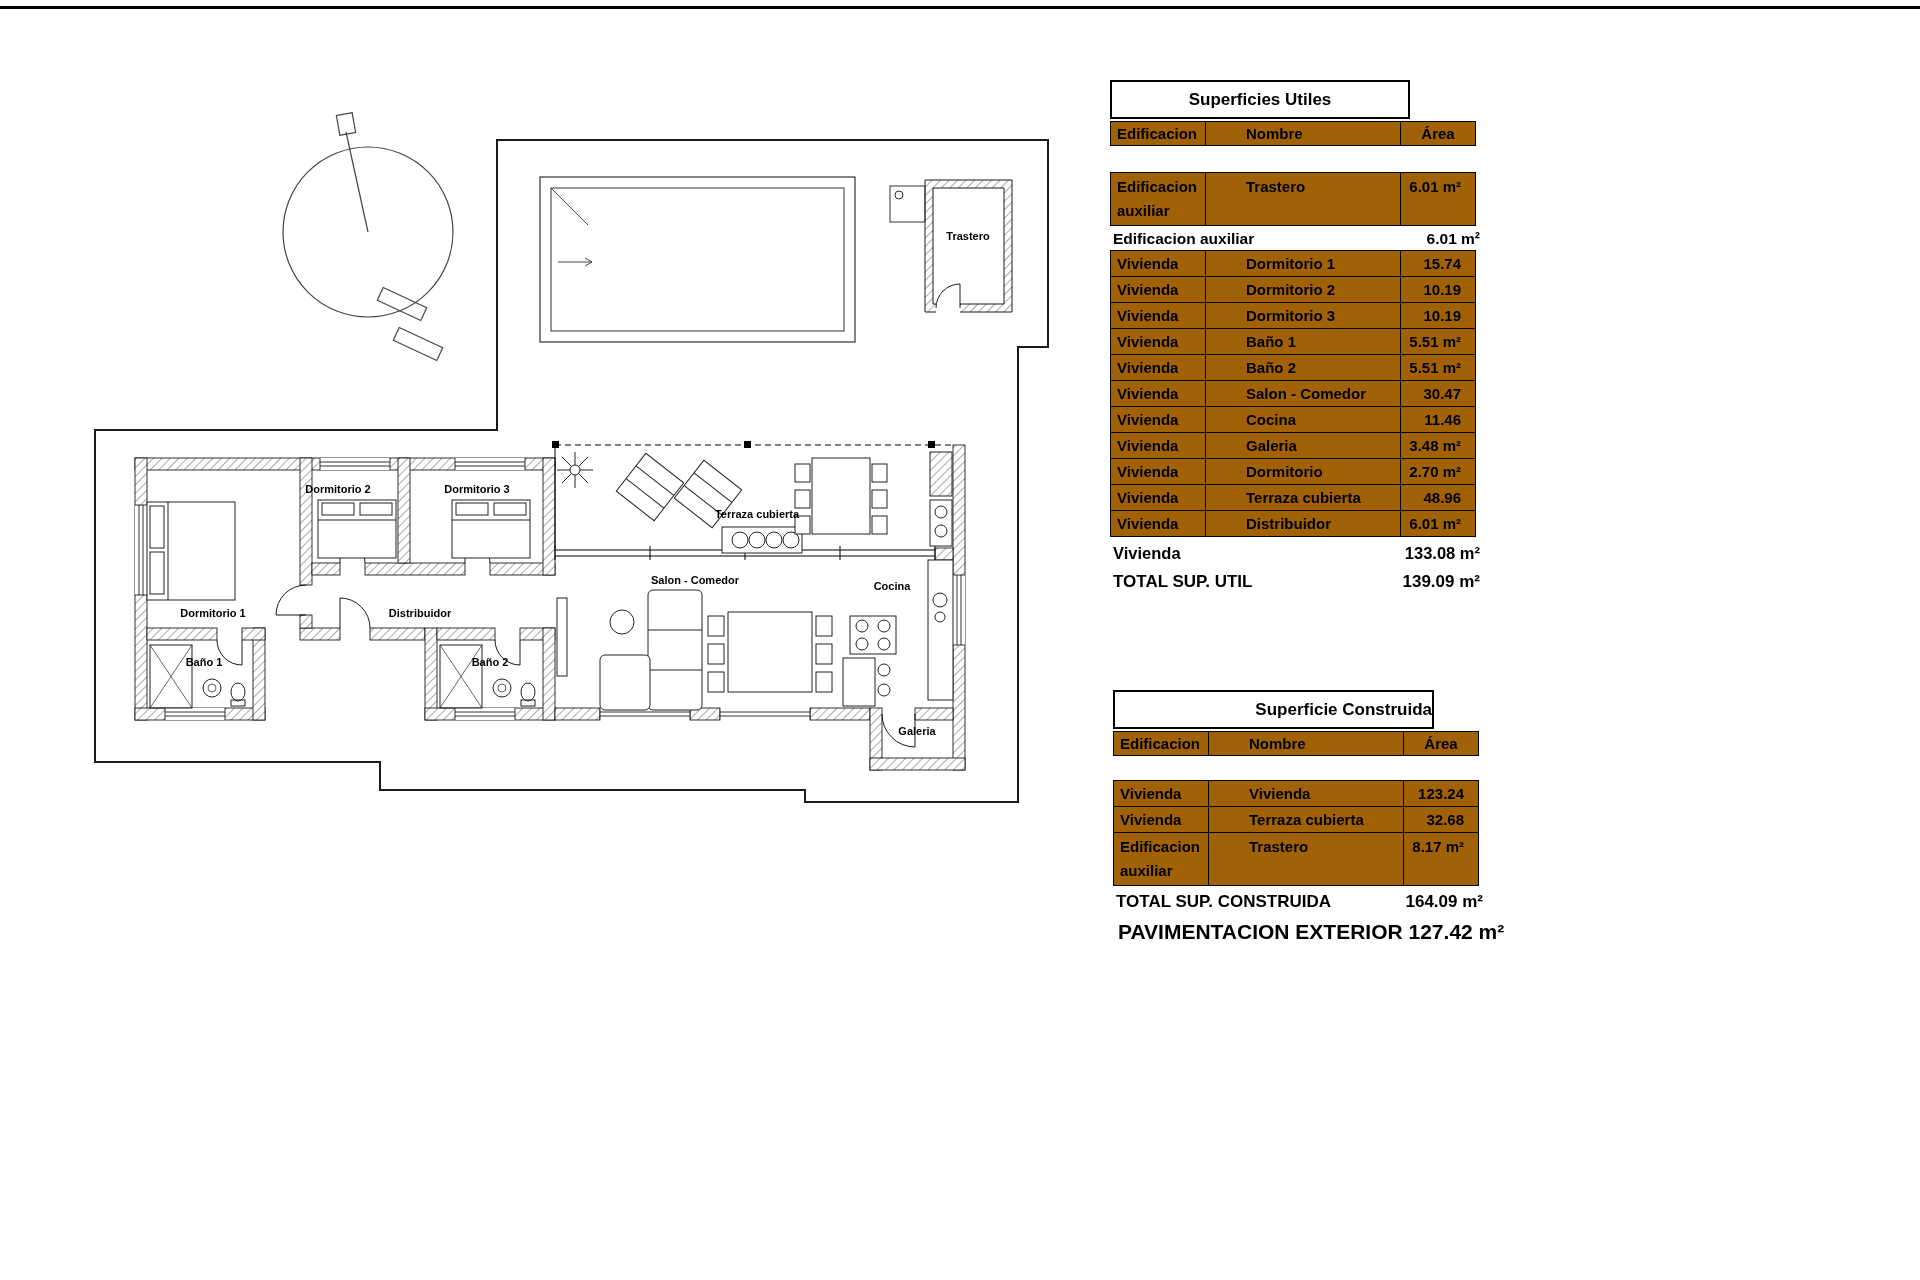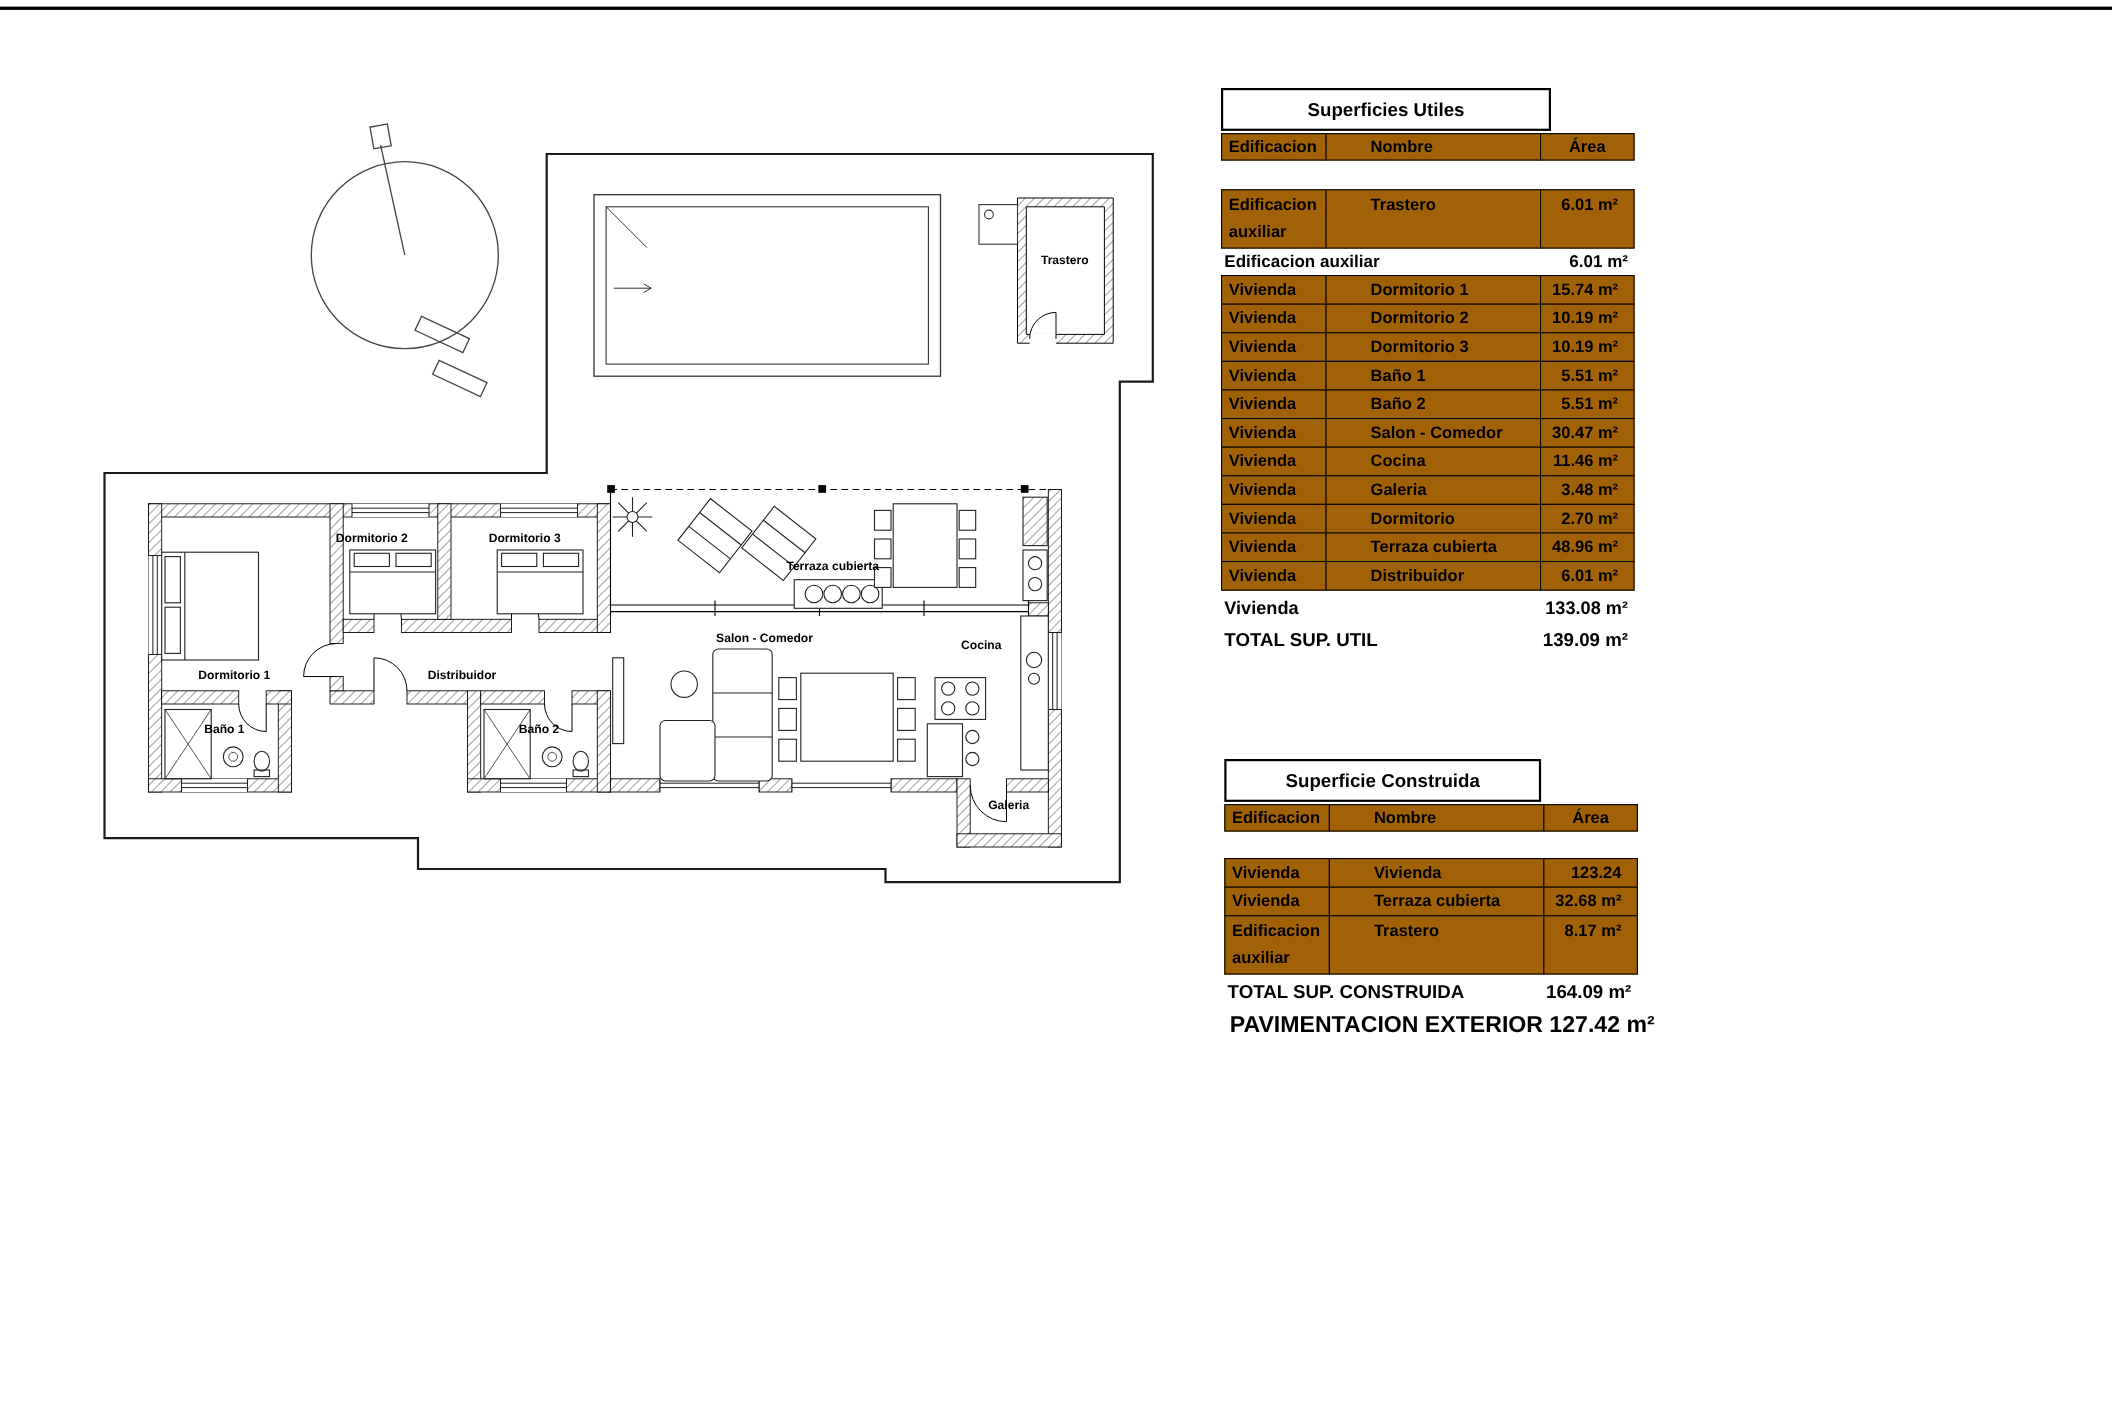--- a/index.html
+++ b/index.html
@@ -21,21 +21,21 @@
   .t-row.first { margin-top:2px; }
   .t-row.gap-top { margin-top:26px; }
   .t-cell {
     border:1px solid #000; background:#a16207;
     font-weight:bold; font-size:15px; line-height:25px;
     padding:0 6px; height:27px; overflow:hidden;
   }
   .t-cell + .t-cell { margin-left:-1px; }
   .c-ed { width:96px; }
   .c-no { width:196px;padding-left:40px; }
-  .c-ar { width:86px; text-align:right; padding-right:14px; }
+  .c-ar { width:76px; text-align:right; padding-right:14px; }
   .hdr .t-cell { height:25px; line-height:23px; font-size:15px; }
   .hdr .c-ar { text-align:center; padding-right:6px; }
   .tall .t-cell { height:54px; line-height:24px; padding-top:2px; }
   .t-sub {
     display:flex; justify-content:space-between; align-items:center;
     font-weight:bold; font-size:15.5px; padding:4px 14px 3px 3px;
   }
   .t-sub.big { font-size:16.5px; padding-top:7px; }
   .t-total {
     display:flex; justify-content:space-between; align-items:center;
@@ -365,21 +365,21 @@
     <span>Vivienda</span>
     <span>133.08 m²</span>
   </div>
   <div class="t-total">
     <span>TOTAL SUP. UTIL</span>
     <span>139.09 m²</span>
   </div>
 </div>
 
 <div class="tbl" style="left:1113px; top:690px; width:384px;">
-  <div class="t-title" style="width:288px;">Superficie Construida</div>
+  <div class="t-title" style="width:321px;text-align:right;">Superficie Construida</div>
   <div class="t-row first hdr">
     <div class="t-cell c-ed">Edificacion</div>
     <div class="t-cell c-no">Nombre</div>
     <div class="t-cell c-ar">Área</div>
   </div>
 
   <div class="t-row gap-top" style="margin-top:24px;">
     <div class="t-cell c-ed">Vivienda</div>
     <div class="t-cell c-no">Vivienda</div>
     <div class="t-cell c-ar">123.24 m²</div>

